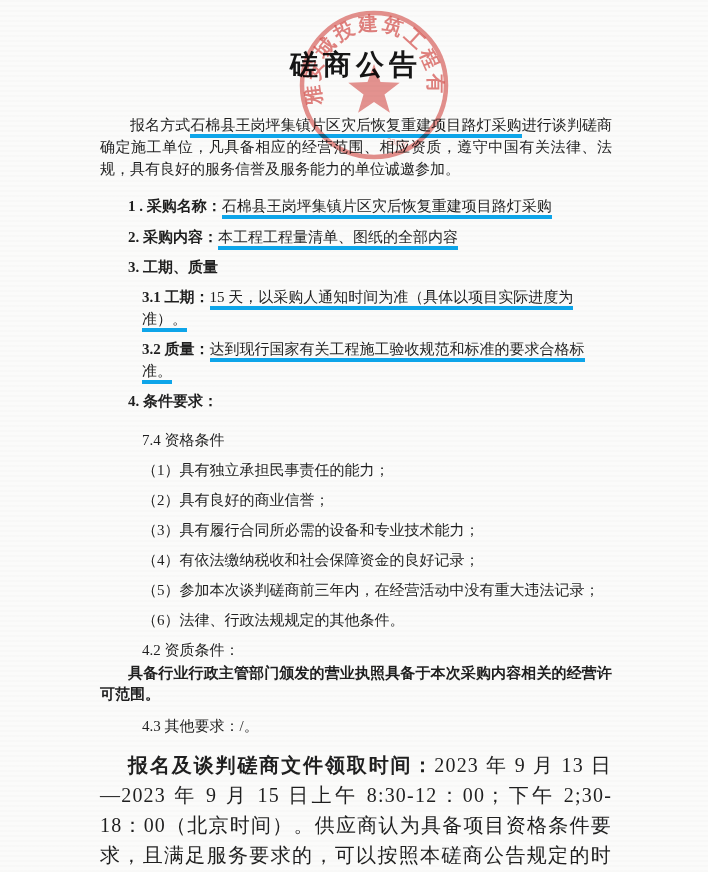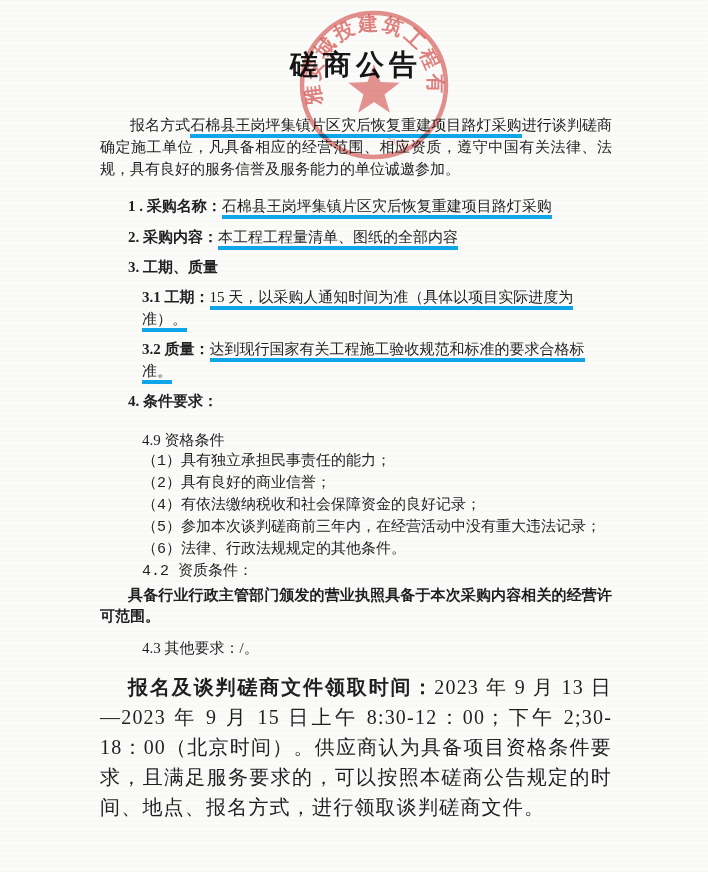--- a/index.html
+++ b/index.html
@@ -20,21 +20,21 @@
   .para{font-size:15px;line-height:22px;text-align:justify;}
   .intro{margin-top:30px;text-indent:30px;}
   .b{font-weight:700;}
   .u{border-bottom:4px solid #0ea5e9;padding-bottom:1px;}
   .line{font-size:15px;line-height:22px;}
   .lv1{padding-left:28px;}
   .lv2{padding-left:42px;}
   .mt-item{margin-top:9px;}
   .mt-sec{margin-top:7px;}
   .mt-big{margin-top:17px;}
-  .qual{font-family:Liberation Mono, monospace;}
+  .qual{margin-top:8px;}
   .cred{margin-top:2px;text-indent:28px;font-weight:700;line-height:21px;font-size:15px;text-align:justify;}
   .reg{margin-top:13px;font-size:20px;line-height:30px;text-indent:28px;text-align:justify;letter-spacing:1.2px;}
   .seal{
     position:absolute;left:294px;top:5px;width:164px;height:164px;z-index:2;
     mix-blend-mode:multiply;filter:blur(0.35px);pointer-events:none;
   }
 </style>
 </head>
 <body>
 
@@ -61,24 +61,25 @@
     <div class="line lv1 mt-item"><span class="b">2. 采购内容：</span><span class="u">本工程工程量清单、图纸的全部内容</span></div>
 
     <div class="line lv1 b mt-sec" style="margin-top:8px">3. 工期、质量</div>
 
     <div class="line lv2" style="margin-top:8px"><span class="b">3.1 工期：</span><span class="u">15 天，以采购人通知时间为准（具体以项目实际进度为准）。</span></div>
 
     <div class="line lv2" style="margin-top:8px"><span class="b">3.2 质量：</span><span class="u">达到现行国家有关工程施工验收规范和标准的要求合格标准。</span></div>
 
     <div class="line lv1 b" style="margin-top:8px">4. 条件要求：</div>
 
-    <div class="line lv2 mt-big">4.9 资格条件</div>
+    <div class="line lv2 mt-big">7.4 资格条件</div>
 
     <div class="line lv2 qual">（1）具有独立承担民事责任的能力；</div>
     <div class="line lv2 qual">（2）具有良好的商业信誉；</div>
+    <div class="line lv2 qual">（3）具有履行合同所必需的设备和专业技术能力；</div>
     <div class="line lv2 qual">（4）有依法缴纳税收和社会保障资金的良好记录；</div>
     <div class="line lv2 qual">（5）参加本次谈判磋商前三年内，在经营活动中没有重大违法记录；</div>
     <div class="line lv2 qual">（6）法律、行政法规规定的其他条件。</div>
 
     <div class="line lv2 qual">4.2 资质条件：</div>
 
     <p class="cred" style="margin:2px 0 0 0">具备行业行政主管部门颁发的营业执照具备于本次采购内容相关的经营许可范围。</p>
 
     <div class="line lv2" style="margin-top:10px">4.3 其他要求：/。</div>
 

